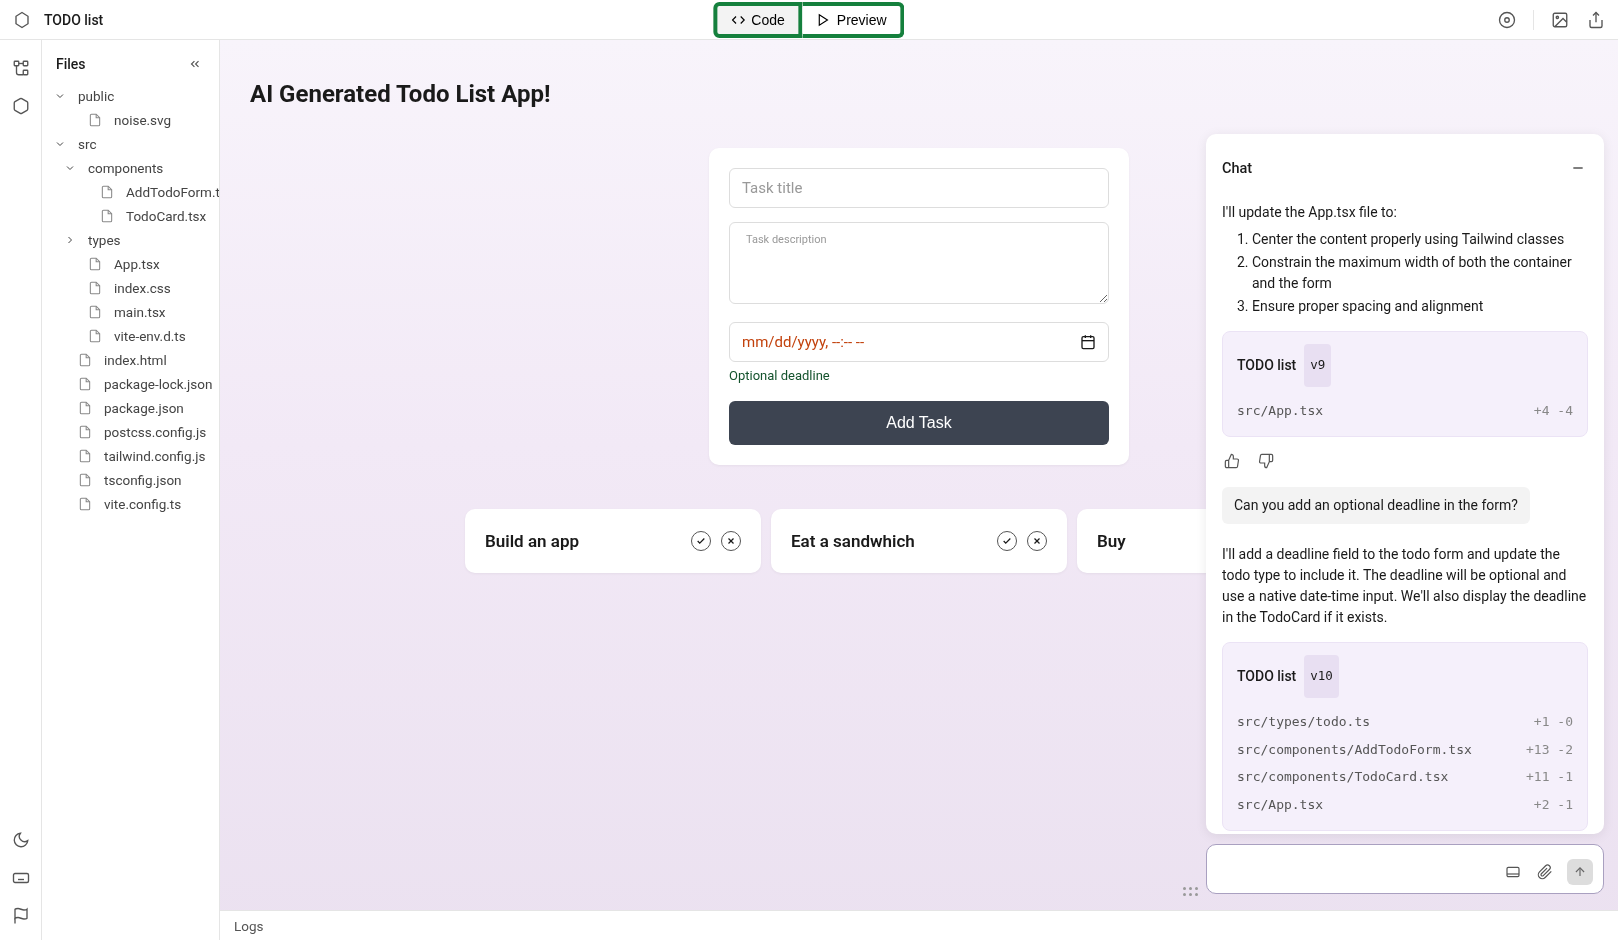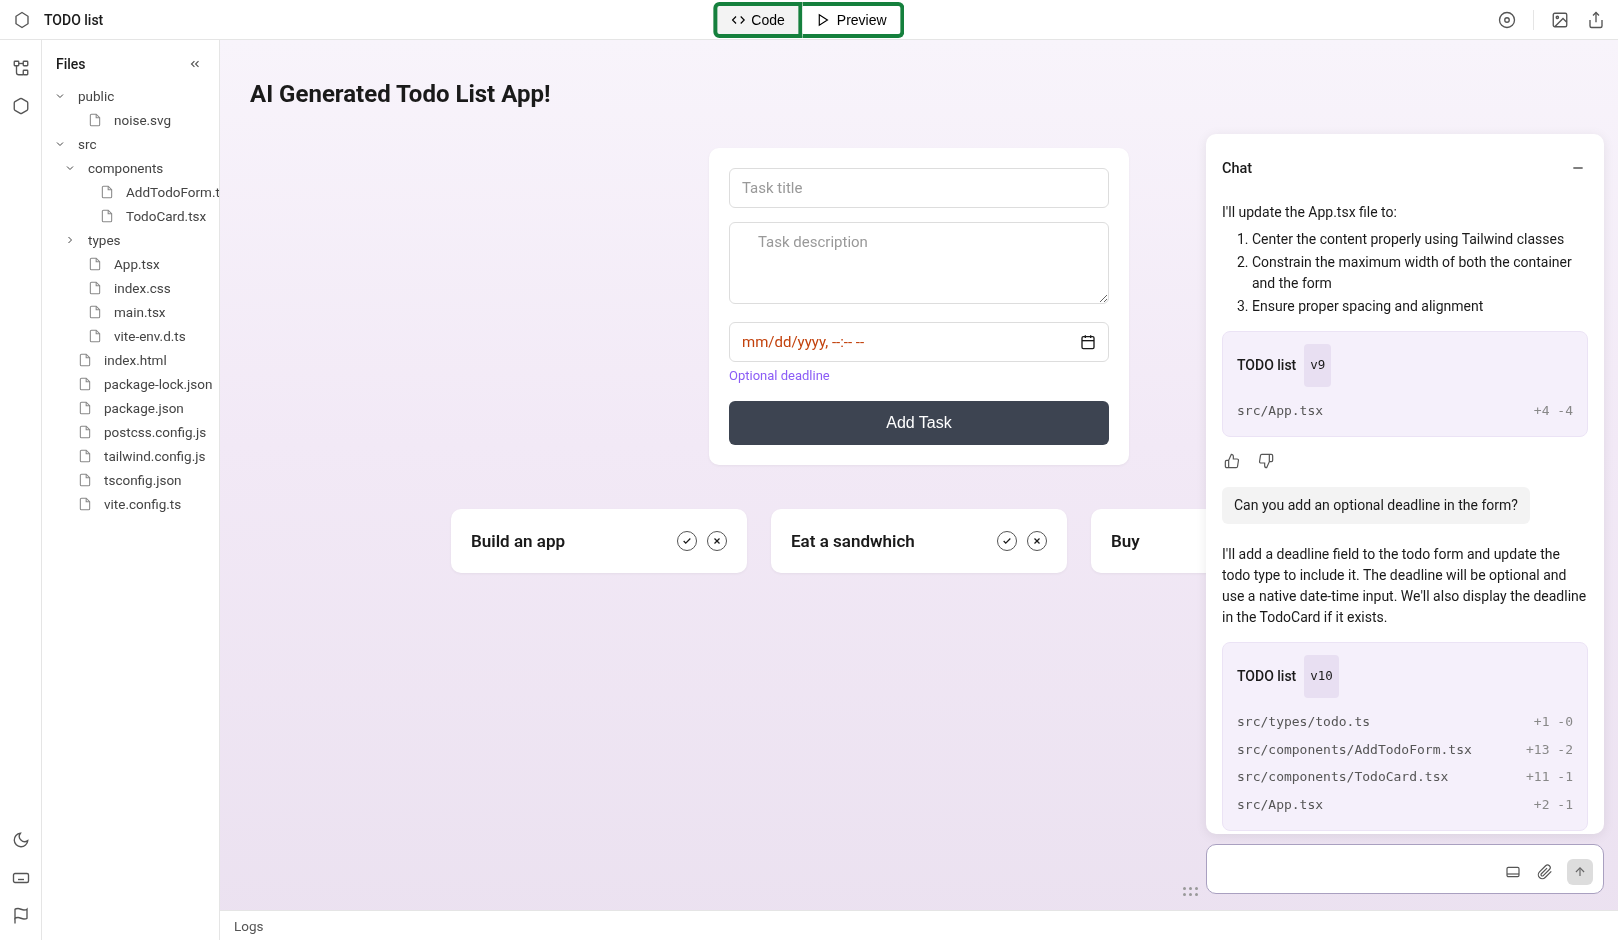--- a/index.html
+++ b/index.html
@@ -30,27 +30,27 @@
     .tree-indent-1 { padding-left: 16px; }
     .tree-indent-2 { padding-left: 28px; }
     .chevron { width: 12px; flex-shrink: 0; }
     .file-ico { width: 14px; height: 14px; flex-shrink: 0; color: #888; }
     
     .main { flex: 1; position: relative; background: linear-gradient(180deg, #f8f4fb 0%, #f2e9f6 45%, #ebe1f0 100%); display: flex; flex-direction: column; overflow: hidden; }
     .preview-area { flex: 1; overflow-y: auto; padding: 40px 30px; position: relative;}
     .app-title { font-size: 24px; font-weight: 700; text-align: left; margin-bottom: 40px; }
     .form-card { background: #fff; border-radius: 10px; width: 420px; margin: 0 auto; padding: 20px; box-shadow: 0 1px 3px rgba(0,0,0,0.05); }
     .form-input { width: 100%; border: 1px solid #ddd; border-radius: 6px; padding: 10px 12px; font-size: 15px; margin-bottom: 14px; font-family: inherit; }
-    .form-textarea { width: 100%; border: 1px solid #ddd; border-radius: 6px; padding: 10px 28px; font-size: 15px; margin-bottom: 14px; font-family: inherit; resize: vertical; height: 82px; }
+    .form-textarea { width: 100%; border: 1px solid #ddd; border-radius: 6px; padding: 10px 16px; font-size: 11px; margin-bottom: 14px; font-family: inherit; resize: vertical; height: 82px; }
     .form-date { width: 100%; border: 1px solid #ddd; border-radius: 6px; padding: 10px 12px; font-size: 15px; font-family: inherit; display: flex; justify-content: space-between; align-items: center; }
     .form-date-text { color: #c2410c; }
-    .optional-label { font-size: 13px; color: #8b5cf6; margin-top: 6px; display: block; }
+    .optional-label { font-size: 13px; color: #14532d; margin-top: 6px; display: block; }
     .add-btn { width: 100%; background: #3d4451; color: #fff; border: none; border-radius: 6px; padding: 13px; font-size: 16px; margin-top: 18px; cursor: pointer; }
     
-    .todos-row { display: flex; gap: 24px; margin-top: 44px; justify-content: center; }
+    .todos-row { display: flex; gap: 10px; margin-top: 44px; justify-content: center; }
     .todo-card { background: #fff; border-radius: 10px; padding: 22px 20px; min-width: 296px; display: flex; align-items: center; justify-content: space-between; box-shadow: 0 1px 3px rgba(0,0,0,0.05); }
     .todo-title { font-size: 17px; font-weight: 600; }
     .todo-actions { display: flex; gap: 10px; }
     .todo-action-btn { width: 20px; height: 20px; border: 1.5px solid #555; border-radius: 50%; display: flex; align-items: center; justify-content: center; cursor: pointer; font-size: 11px; }
     
     .logs-bar { height: 30px; border-top: 1px solid #e5e5e5; background: #fff; display: flex; align-items: center; padding: 0 14px; font-size: 13.5px; color: #555; }
     
     .chat-panel { position: absolute; right: 14px; top: 94px; bottom: 46px; width: 398px; display: flex; flex-direction: column; }
     .chat-box { background: #fff; border-radius: 10px; box-shadow: 0 2px 12px rgba(0,0,0,0.08); flex: 1; display: flex; flex-direction: column; overflow: hidden; }
     .chat-header { display: flex; align-items: center; justify-content: space-between; padding: 24px 16px; font-size: 14.5px; font-weight: 500; }

